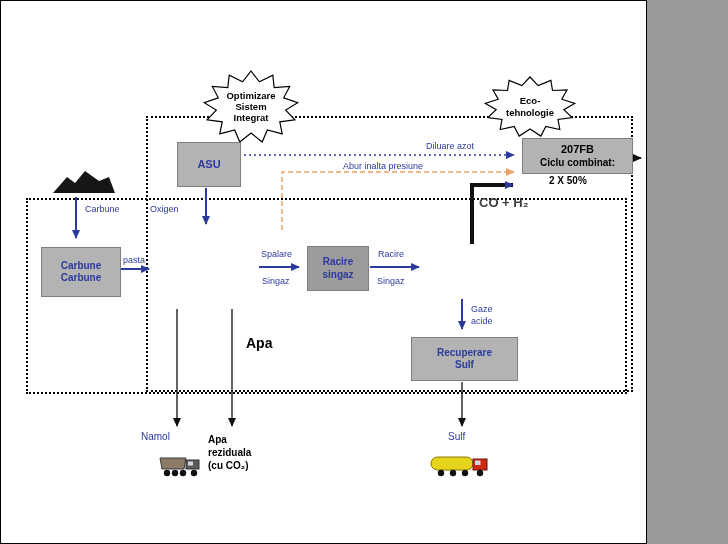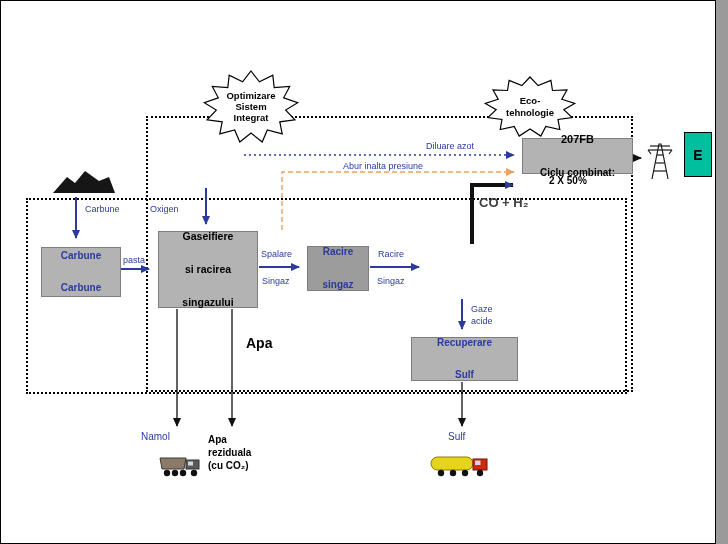--- a/index.html
+++ b/index.html
@@ -1,25 +1,25 @@
 <!DOCTYPE html>
 <html style="--blue: #2b3a9c; --box_gray: #b3b3b3; --box_gray_dark: #9c9c9c; --teal: #00bf9e; --orange: #eda263;"><head>
 <meta charset="utf-8">
 <style>
   * { margin:0; padding:0; box-sizing:border-box; }
   body { background:#9a9a9a; font-family:"Liberation Sans","DejaVu Sans",sans-serif; }
-  .stage { position:relative; width:716px; height:544px; background:#ffffff; border:1px solid #000; overflow:hidden; }
+  .stage { position:relative; width:647px; height:544px; background:#ffffff; border:1px solid #000; overflow:hidden; }
   .dotted { position:absolute; border:2px dotted #000; }
   .rect-a { left:145px; top:115px; width:487px; height:276px; }
   .rect-b { left:25px; top:197px; width:601px; height:196px; }
   svg.abs { position:absolute; overflow:visible; }
   .overlay { left:0; top:0; }
   .box { position:absolute; background:var(--box_gray); border:1px solid #7e7e7e;
          display:flex; flex-direction:column; align-items:center; justify-content:center;
-         text-align:center; font-weight:bold; line-height:1.22;gap:20px; }
+         text-align:center; font-weight:bold; line-height:1.22; }
   .box.dark { background:var(--box_gray_dark); }
   .t-blue { color:var(--blue); }
   .t-black { color:#000; }
   .fs10 { font-size:10px; }
   .fs10h { font-size:10.5px; }
   .fs11 { font-size:11px; }
   .ebox { position:absolute; background:var(--teal); border:1px solid #000; display:flex;
           align-items:center; justify-content:center; font-weight:bold; font-size:14px; color:#000; }
   .lbl { position:absolute; color:var(--blue); font-weight:normal; font-size:9px; white-space:nowrap; }
   .lbl-k { position:absolute; color:#000; font-weight:bold; font-size:10px; white-space:nowrap; }
@@ -76,31 +76,29 @@
     <text class="burst-text" x="50" y="41" font-size="9.5" text-anchor="middle">Sistem</text>
     <text class="burst-text" x="50" y="52" font-size="9.5" text-anchor="middle">Integrat</text>
   </svg>
 
   <svg class="abs" style="left:482px;top:74px" width="94" height="64">
     <polygon fill="#ffffff" stroke="#000" stroke-width="1.2" points="47.0,2.0 55.1,10.6 67.9,5.4 69.5,15.5 84.0,15.0 78.8,24.2 91.7,28.4 80.8,34.7 89.1,42.6 75.0,44.5 76.8,54.5 62.8,51.5 57.8,61.1 47.0,54.0 36.2,61.1 31.2,51.5 17.2,54.5 19.0,44.5 4.9,42.6 13.2,34.7 2.3,28.4 15.2,24.2 10.0,15.0 24.5,15.5 26.1,5.4 38.9,10.6"></polygon>
     <text class="burst-text" x="47" y="29" font-size="9.5" text-anchor="middle">Eco-</text>
     <text class="burst-text" x="47" y="41" font-size="9.5" text-anchor="middle">tehnologie</text>
   </svg>
 
+  <div class="box" style="left:176px;top:141px;width:64px;height:45px">
+    <span class="t-blue fs11">ASU</span>
+  </div>
 
   <div class="box" style="left:40px;top:246px;width:80px;height:50px">
     <span class="t-blue fs10">Carbune</span>
     <span class="t-blue fs10">Carbune</span>
   </div>
 
-  <div class="box" style="left:157px;top:230px;width:100px;height:77px">
-    <span class="t-black fs10h">Gaseifiere</span>
-    <span class="t-black fs10h">si racirea</span>
-    <span class="t-black fs10h">singazului</span>
-  </div>
 
   <div class="box dark" style="left:306px;top:245px;width:62px;height:45px">
     <span class="t-blue fs10">Racire</span>
     <span class="t-blue fs10">singaz</span>
   </div>
 
 
   <div class="box" style="left:410px;top:336px;width:107px;height:44px">
     <span class="t-blue fs10">Recuperare</span>
     <span class="t-blue fs10">Sulf</span>

